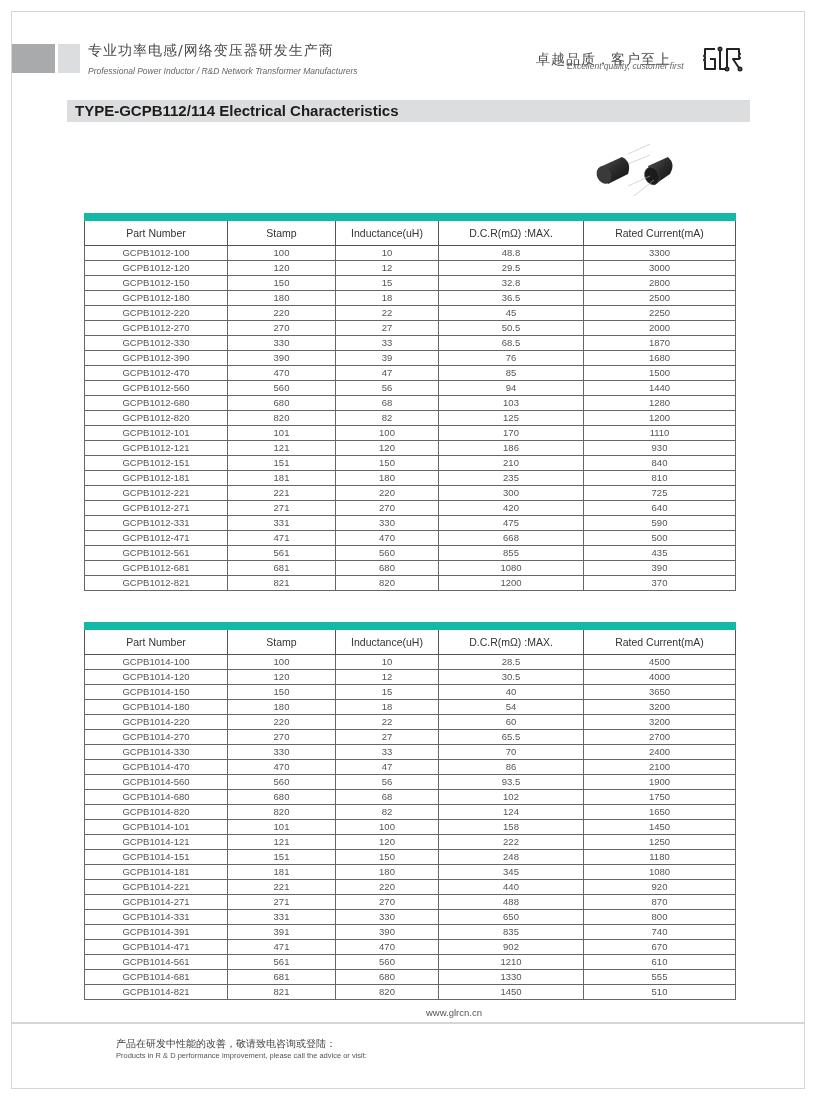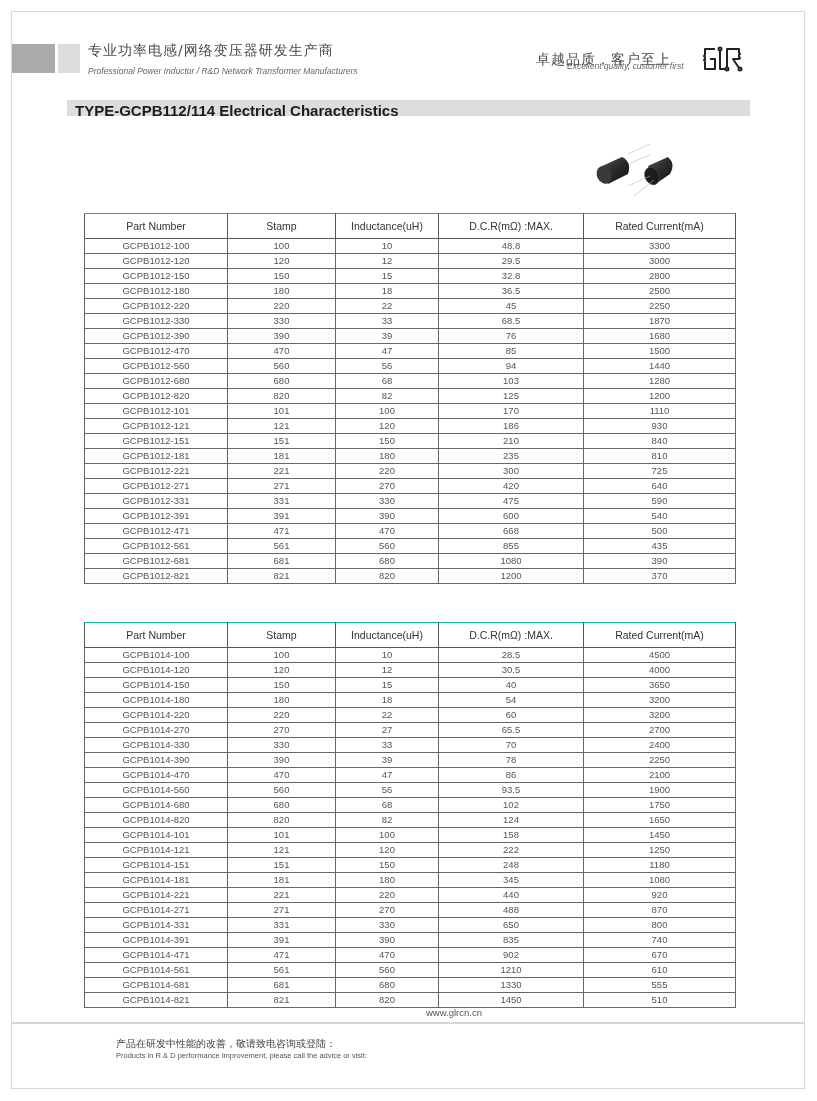--- a/index.html
+++ b/index.html
@@ -5,27 +5,27 @@
   html, body { margin: 0; padding: 0; background: #ffffff; }
   body { width: 817px; height: 1101px; position: relative; overflow: hidden; font-family: "Liberation Sans", sans-serif; color: #222; }
   .frame { position: absolute; left: 11px; top: 11px; width: 794px; height: 1078px; border: 1px solid #d6d6d6; box-sizing: border-box; }
   .hdr-block-dark { position: absolute; left: 12px; top: 44px; width: 43px; height: 29px; background: #a9aaac; }
   .hdr-block-light { position: absolute; left: 58px; top: 44px; width: 22px; height: 29px; background: #dcdddf; }
   .hdr-cn { position: absolute; left: 88px; top: 42px; font-family: "DejaVu Sans", sans-serif; font-size: 14px; color: #4a4a4a; letter-spacing: 1px; }
   .hdr-en { position: absolute; left: 88px; top: 66px; font-size: 8.5px; font-style: italic; color: #666; }
   .slogan-cn { position: absolute; left: 536px; top: 51px; font-family: "DejaVu Sans", sans-serif; font-size: 14px; color: #4a4a4a; letter-spacing: 1px; }
   .slogan-en { position: absolute; left: 536px; top: 61px; font-size: 8.5px; font-style: italic; color: #666; margin-left: 31px; }
   .logo { position: absolute; left: 701px; top: 44px; width: 50px; height: 30px; }
-  .title-bar { position: absolute; left: 67px; top: 100px; width: 683px; height: 16px; background: #dcdddf; }
+  .title-bar { position: absolute; left: 67px; top: 100px; width: 683px; height: 22px; background: #dcdddf; }
   .title-text { position: absolute; left: 8px; top: 2px; font-size: 15px; font-weight: bold; color: #1c1c1c; }
   .product { position: absolute; left: 588px; top: 140px; width: 90px; height: 60px; }
   table.spec { position: absolute; left: 84px; width: 651px; border-collapse: collapse; table-layout: fixed; font-size: 9.5px; color: #555; }
   table.spec th { font-weight: normal; font-size: 10.5px; color: #333; height: 22px; border: 1px solid #555; background: #fff; }
   table.spec td { text-align: center; height: 14px; line-height: 14px; border: 1px solid #666; padding: 0; }
-  table.spec tr.hd th { border-top: 1px solid #14b8a6; border-radius: 12px; }
+  table.spec tr.hd th { border-top: 8px solid #14b8a6; border-radius: 12px; }
   .t1 { top: 213px; }
   .t2 { top: 622px; }
   .footer-line { position: absolute; left: 11px; top: 1022px; width: 794px; height: 2px; background: #d6d6d6; }
   .foot-cn { position: absolute; left: 116px; top: 1037px; font-family: "DejaVu Sans", sans-serif; font-size: 10px; color: #444; }
   .foot-en { position: absolute; left: 116px; top: 1051px; font-size: 7.5px; color: #555; }
   .foot-url { position: absolute; left: 426px; top: 1007px; font-size: 9.5px; color: #555; }
 </style>
 </head>
 <body>
 
@@ -118,20 +118,27 @@
         <td>2500</td>
       </tr>
       <tr>
         <td>GCPB1012-220</td>
         <td>220</td>
         <td>22</td>
         <td>45</td>
         <td>2250</td>
       </tr>
       <tr>
+        <td>GCPB1012-270</td>
+        <td>270</td>
+        <td>27</td>
+        <td>50.5</td>
+        <td>2000</td>
+      </tr>
+      <tr>
         <td>GCPB1012-330</td>
         <td>330</td>
         <td>33</td>
         <td>68.5</td>
         <td>1870</td>
       </tr>
       <tr>
         <td>GCPB1012-390</td>
         <td>390</td>
         <td>39</td>
@@ -207,27 +214,20 @@
         <td>270</td>
         <td>420</td>
         <td>640</td>
       </tr>
       <tr>
         <td>GCPB1012-331</td>
         <td>331</td>
         <td>330</td>
         <td>475</td>
         <td>590</td>
-      </tr>
-      <tr>
-        <td>GCPB1012-391</td>
-        <td>391</td>
-        <td>390</td>
-        <td>600</td>
-        <td>540</td>
       </tr>
       <tr>
         <td>GCPB1012-471</td>
         <td>471</td>
         <td>470</td>
         <td>668</td>
         <td>500</td>
       </tr>
       <tr>
         <td>GCPB1012-561</td>
@@ -314,27 +314,20 @@
         <td>2700</td>
       </tr>
       <tr>
         <td>GCPB1014-330</td>
         <td>330</td>
         <td>33</td>
         <td>70</td>
         <td>2400</td>
       </tr>
       <tr>
-        <td>GCPB1014-390</td>
-        <td>390</td>
-        <td>39</td>
-        <td>78</td>
-        <td>2250</td>
-      </tr>
-      <tr>
         <td>GCPB1014-470</td>
         <td>470</td>
         <td>47</td>
         <td>86</td>
         <td>2100</td>
       </tr>
       <tr>
         <td>GCPB1014-560</td>
         <td>560</td>
         <td>56</td>

